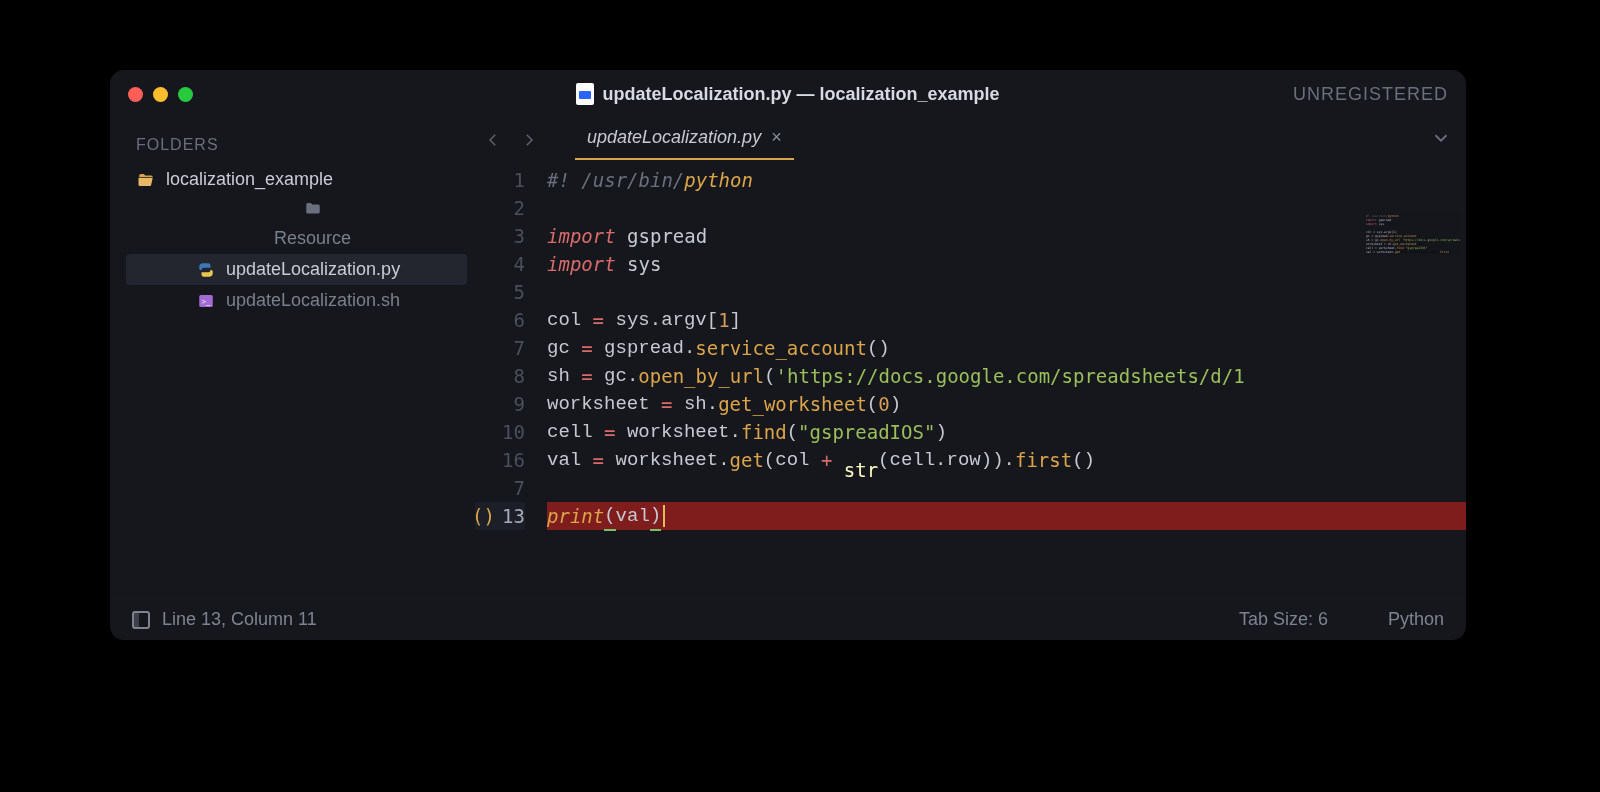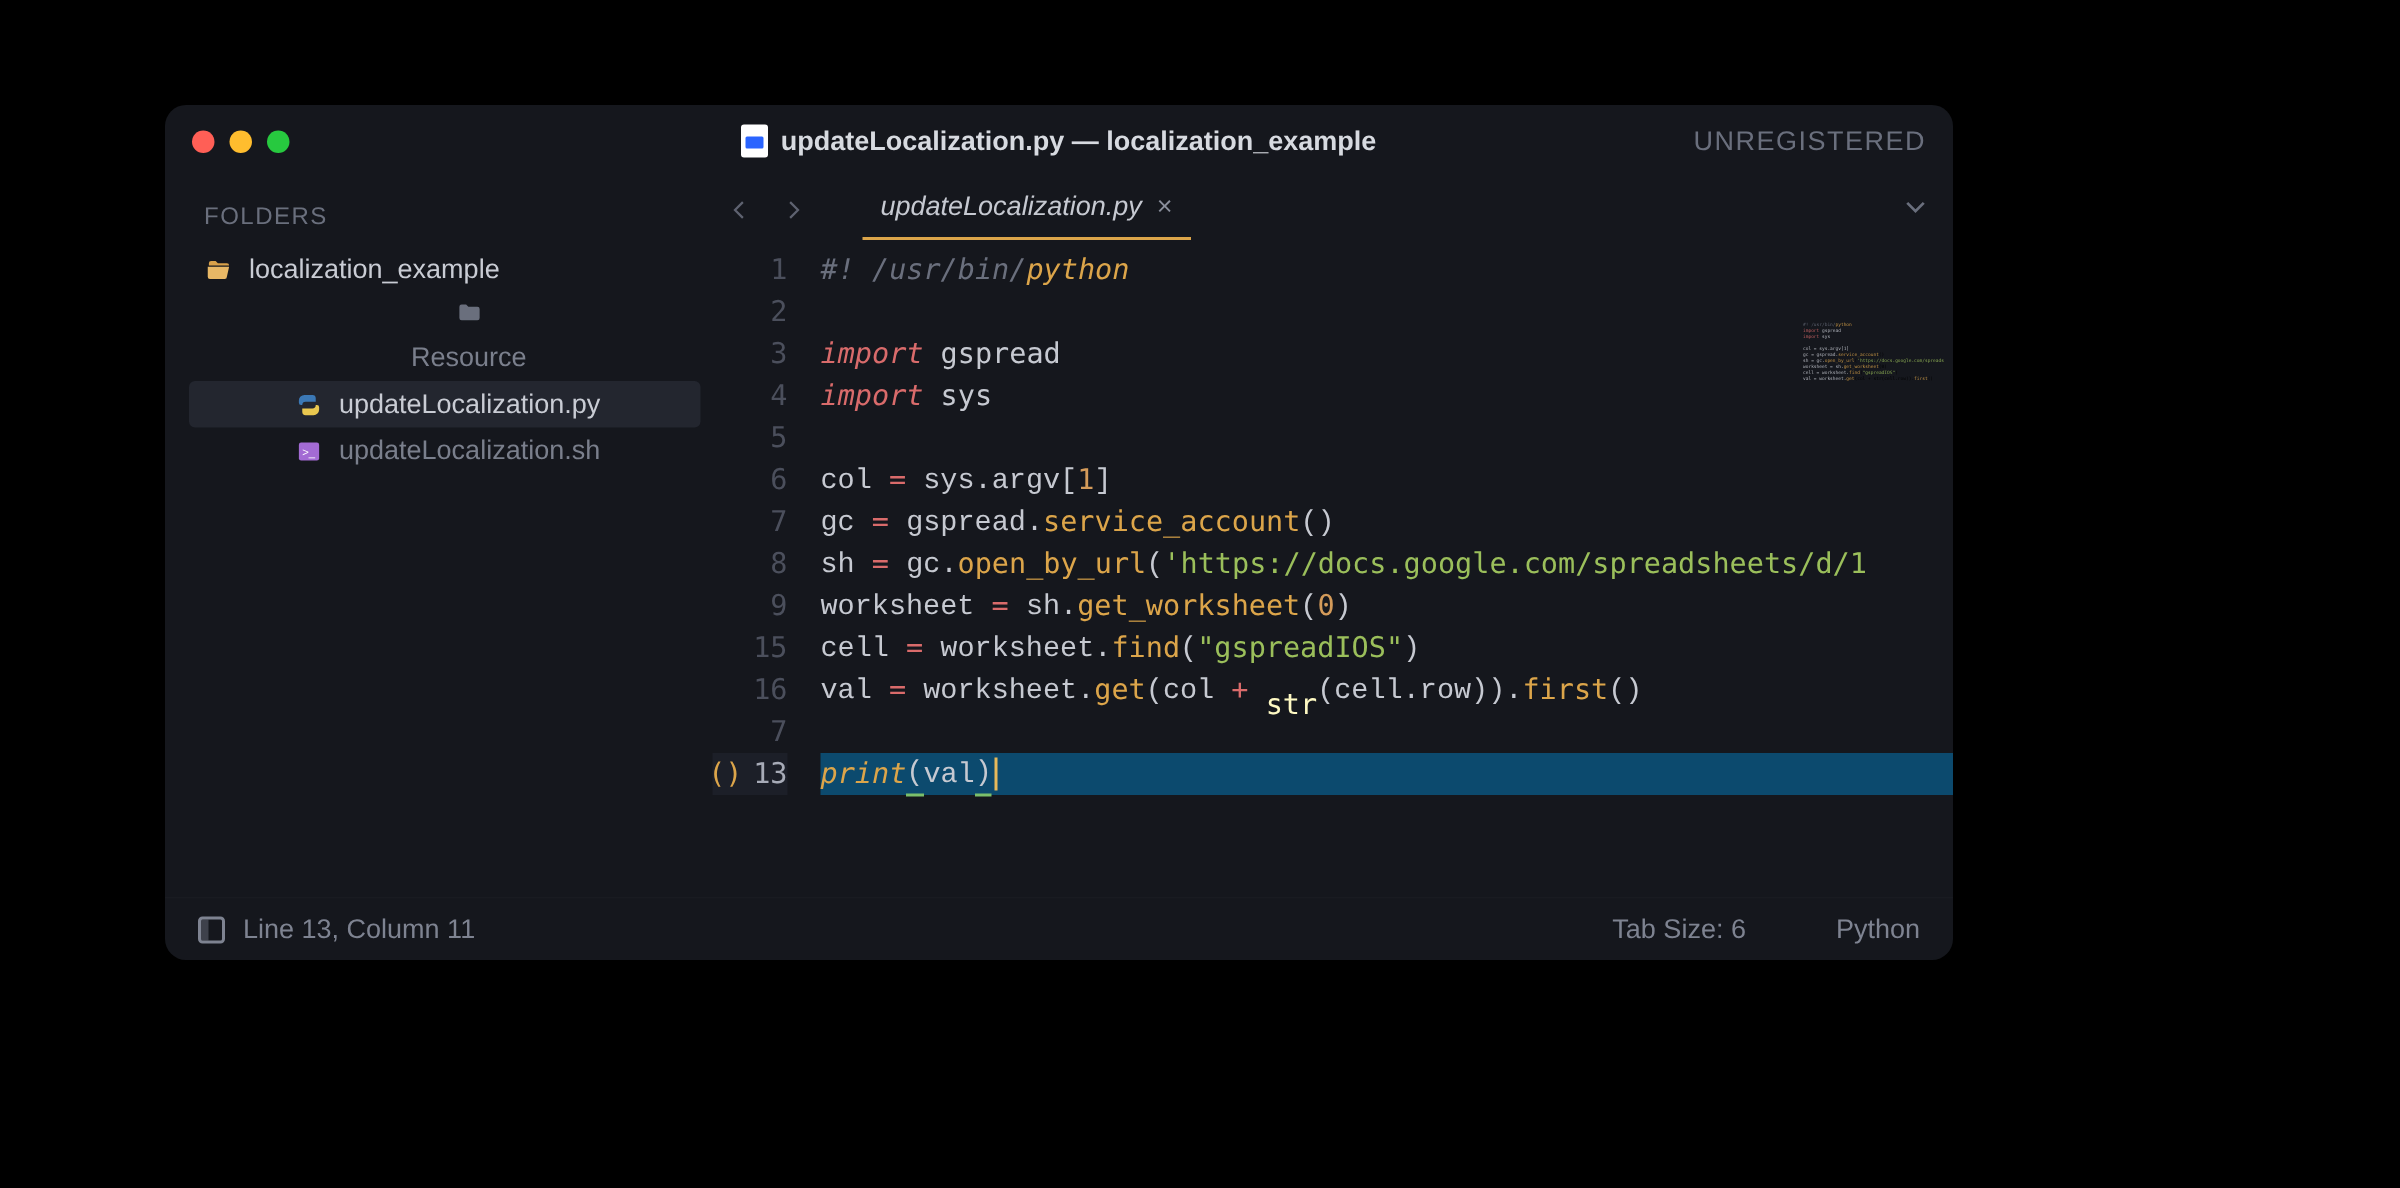--- a/index.html
+++ b/index.html
@@ -8,21 +8,21 @@
     width: 1600px;
     height: 792px;
     font-family: -apple-system, BlinkMacSystemFont, "Segoe UI", Helvetica, Arial, sans-serif;
     overflow: hidden;
     position: relative;
   }
   .window {
     position: absolute;
     left: 110px;
     top: 70px;
-    width: 1192px;
+    width: 1356px;
     height: 570px;
     background: #15171d;
     border-radius: 14px;
     box-shadow: 0 30px 60px rgba(0,0,0,0.6);
     display: flex;
     flex-direction: column;
     overflow: hidden;
   }
   .titlebar {
     height: 48px;
@@ -125,21 +125,21 @@
   .gutter .ln { height:28px; position:relative; }
   .gutter .ln.current { color:#a7abb7; background:#1c1f28; }
   .gutter .paren-hint {
     position:absolute; right:30px; top:0; color:#dca54a; font-style:normal;
   }
   .code {
     flex:1 1 auto; padding: 4px 0 0 12px; color:#c6c9d1; white-space:pre;
     overflow:hidden;
   }
   .code .line { height:28px; display:flex; align-items:center; }
-  .code .line.current { background:#0c4a6e; }
+  .code .line.current { background:#7f1d1d; }
   .c-comment { color:#6a6f7d; font-style:italic; }
   .c-shebang-kw { color:#dca54a; font-style:italic; }
   .c-key { color:#d96b6b; font-style:italic; }
   .c-mod { color:#c6c9d1; }
   .c-ident { color:#c6c9d1;font-family:Liberation Mono, monospace; }
   .c-fn { color:#dca54a; }
   .c-op { color:#d96b6b; }
   .c-num { color:#d49b5a; }
   .c-str { color:#9bbf5b; }
   .c-builtin { color:#dca54a; font-style:italic; }
@@ -265,21 +265,21 @@
         <div class="gutter" id="gutter">
             <div class="ln">1</div>
             <div class="ln">2</div>
             <div class="ln">3</div>
             <div class="ln">4</div>
             <div class="ln">5</div>
             <div class="ln">6</div>
             <div class="ln">7</div>
             <div class="ln">8</div>
             <div class="ln">9</div>
-            <div class="ln">15</div>
+            <div class="ln">10</div>
             <div class="ln">16</div>
             <div class="ln">7</div>
             <div class="ln current">13<span class="paren-hint">()</span></div>
           </div>
         <div class="code" id="code"><div class="line"><span class="c-comment">#! /usr/bin/</span><span class="c-shebang-kw">python</span></div><div class="line"></div><div class="line"><span class="c-key">import </span><span class="c-mod">gspread</span></div><div class="line"><span class="c-key">import </span><span class="c-mod">sys</span></div><div class="line"></div><div class="line"><span class="c-ident">col </span><span class="c-op">= </span><span class="c-ident">sys</span><span class="c-ident">.</span><span class="c-ident">argv</span><span class="c-ident">[</span><span class="c-num">1</span><span class="c-ident">]</span></div><div class="line"><span class="c-ident">gc </span><span class="c-op">= </span><span class="c-ident">gspread</span><span class="c-ident">.</span><span class="c-fn">service_account</span><span class="c-ident">()</span></div><div class="line"><span class="c-ident">sh </span><span class="c-op">= </span><span class="c-ident">gc</span><span class="c-ident">.</span><span class="c-fn">open_by_url</span><span class="c-ident">(</span><span class="c-str">'https://docs.google.com/spreadsheets/d/1</span></div><div class="line"><span class="c-ident">worksheet </span><span class="c-op">= </span><span class="c-ident">sh</span><span class="c-ident">.</span><span class="c-fn">get_worksheet</span><span class="c-ident">(</span><span class="c-num">0</span><span class="c-ident">)</span></div><div class="line"><span class="c-ident">cell </span><span class="c-op">= </span><span class="c-ident">worksheet</span><span class="c-ident">.</span><span class="c-fn">find</span><span class="c-ident">(</span><span class="c-str">"gspreadIOS"</span><span class="c-ident">)</span></div><div class="line"><span class="c-ident">val </span><span class="c-op">= </span><span class="c-ident">worksheet</span><span class="c-ident">.</span><span class="c-fn">get</span><span class="c-ident">(col </span><span class="c-op">+ </span><span class="c-call">str</span><span class="c-ident">(cell</span><span class="c-ident">.</span><span class="c-ident">row</span><span class="c-ident">))</span><span class="c-ident">.</span><span class="c-fn">first</span><span class="c-ident">()</span></div><div class="line"></div><div class="line current"><span class="c-builtin">print</span><span class="c-ident paren-under">(</span><span class="c-ident">val</span><span class="c-ident paren-under">)</span><span class="cursor"></span></div></div>
 
         <div class="minimap">
           <div><span class="mm-c">#! /usr/bin/</span><span class="mm-f">python</span></div>
           <div><span class="mm-k">import</span> <span class="mm-n">gspread</span></div>
           <div><span class="mm-k">import</span> <span class="mm-n">sys</span></div>

